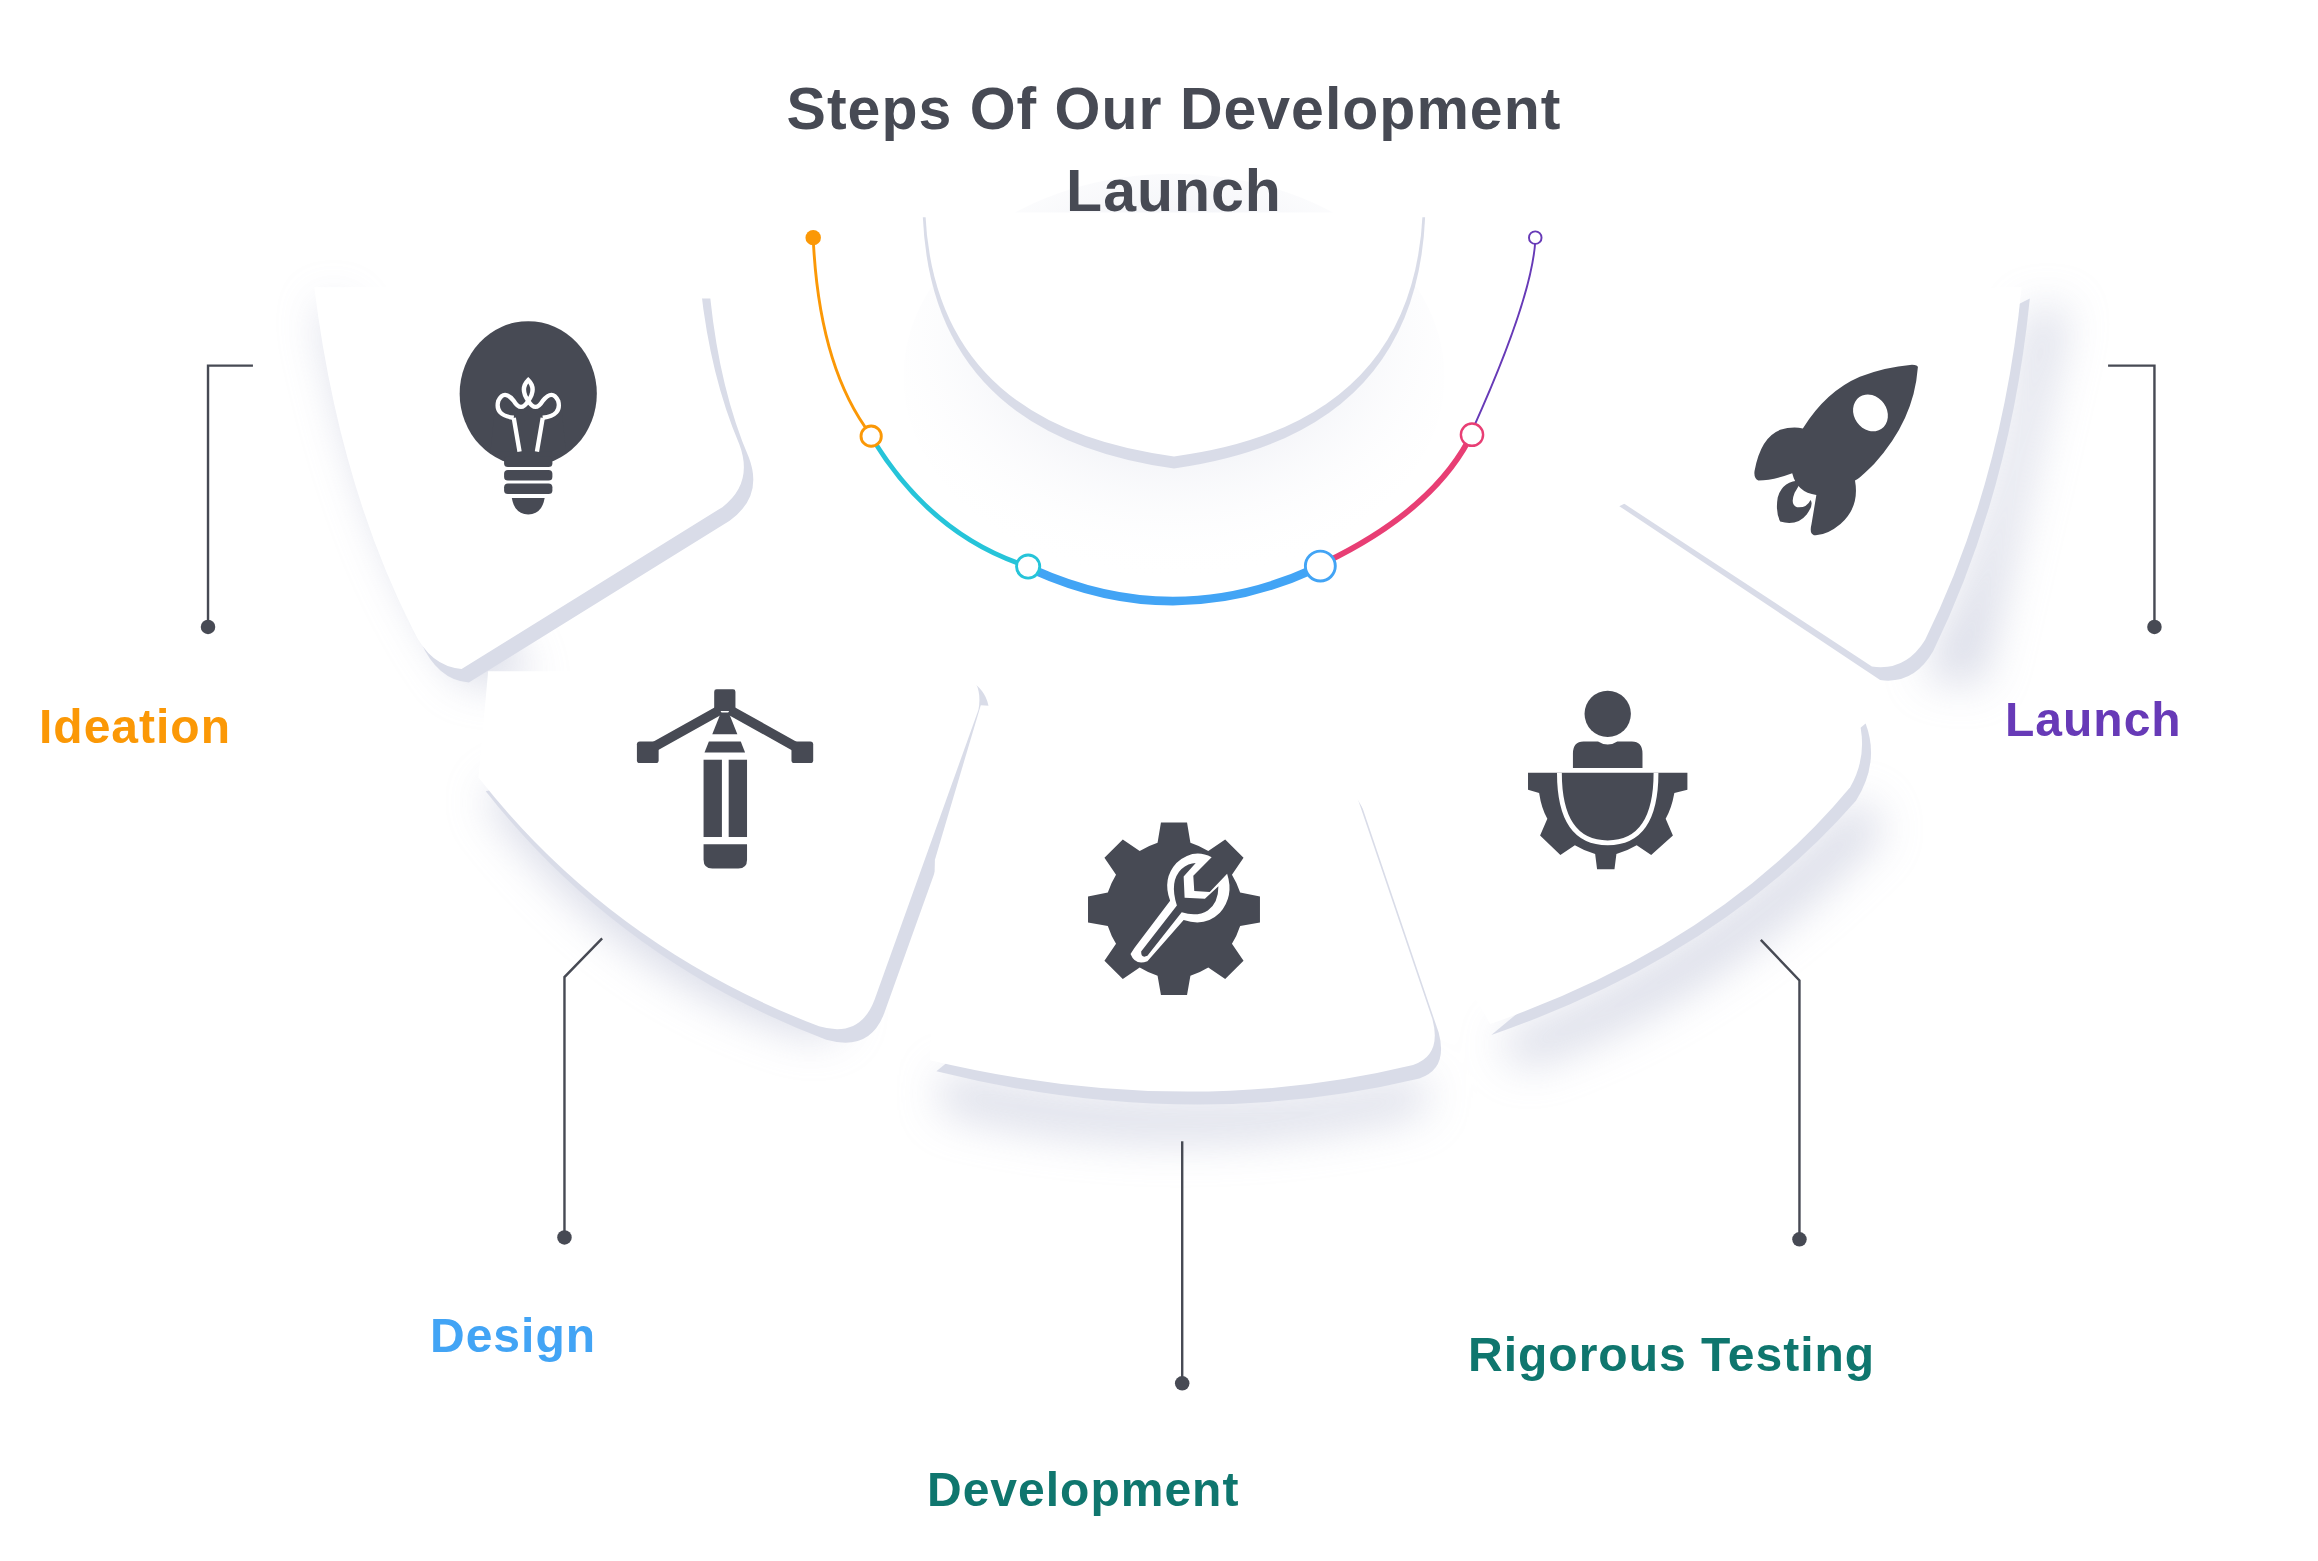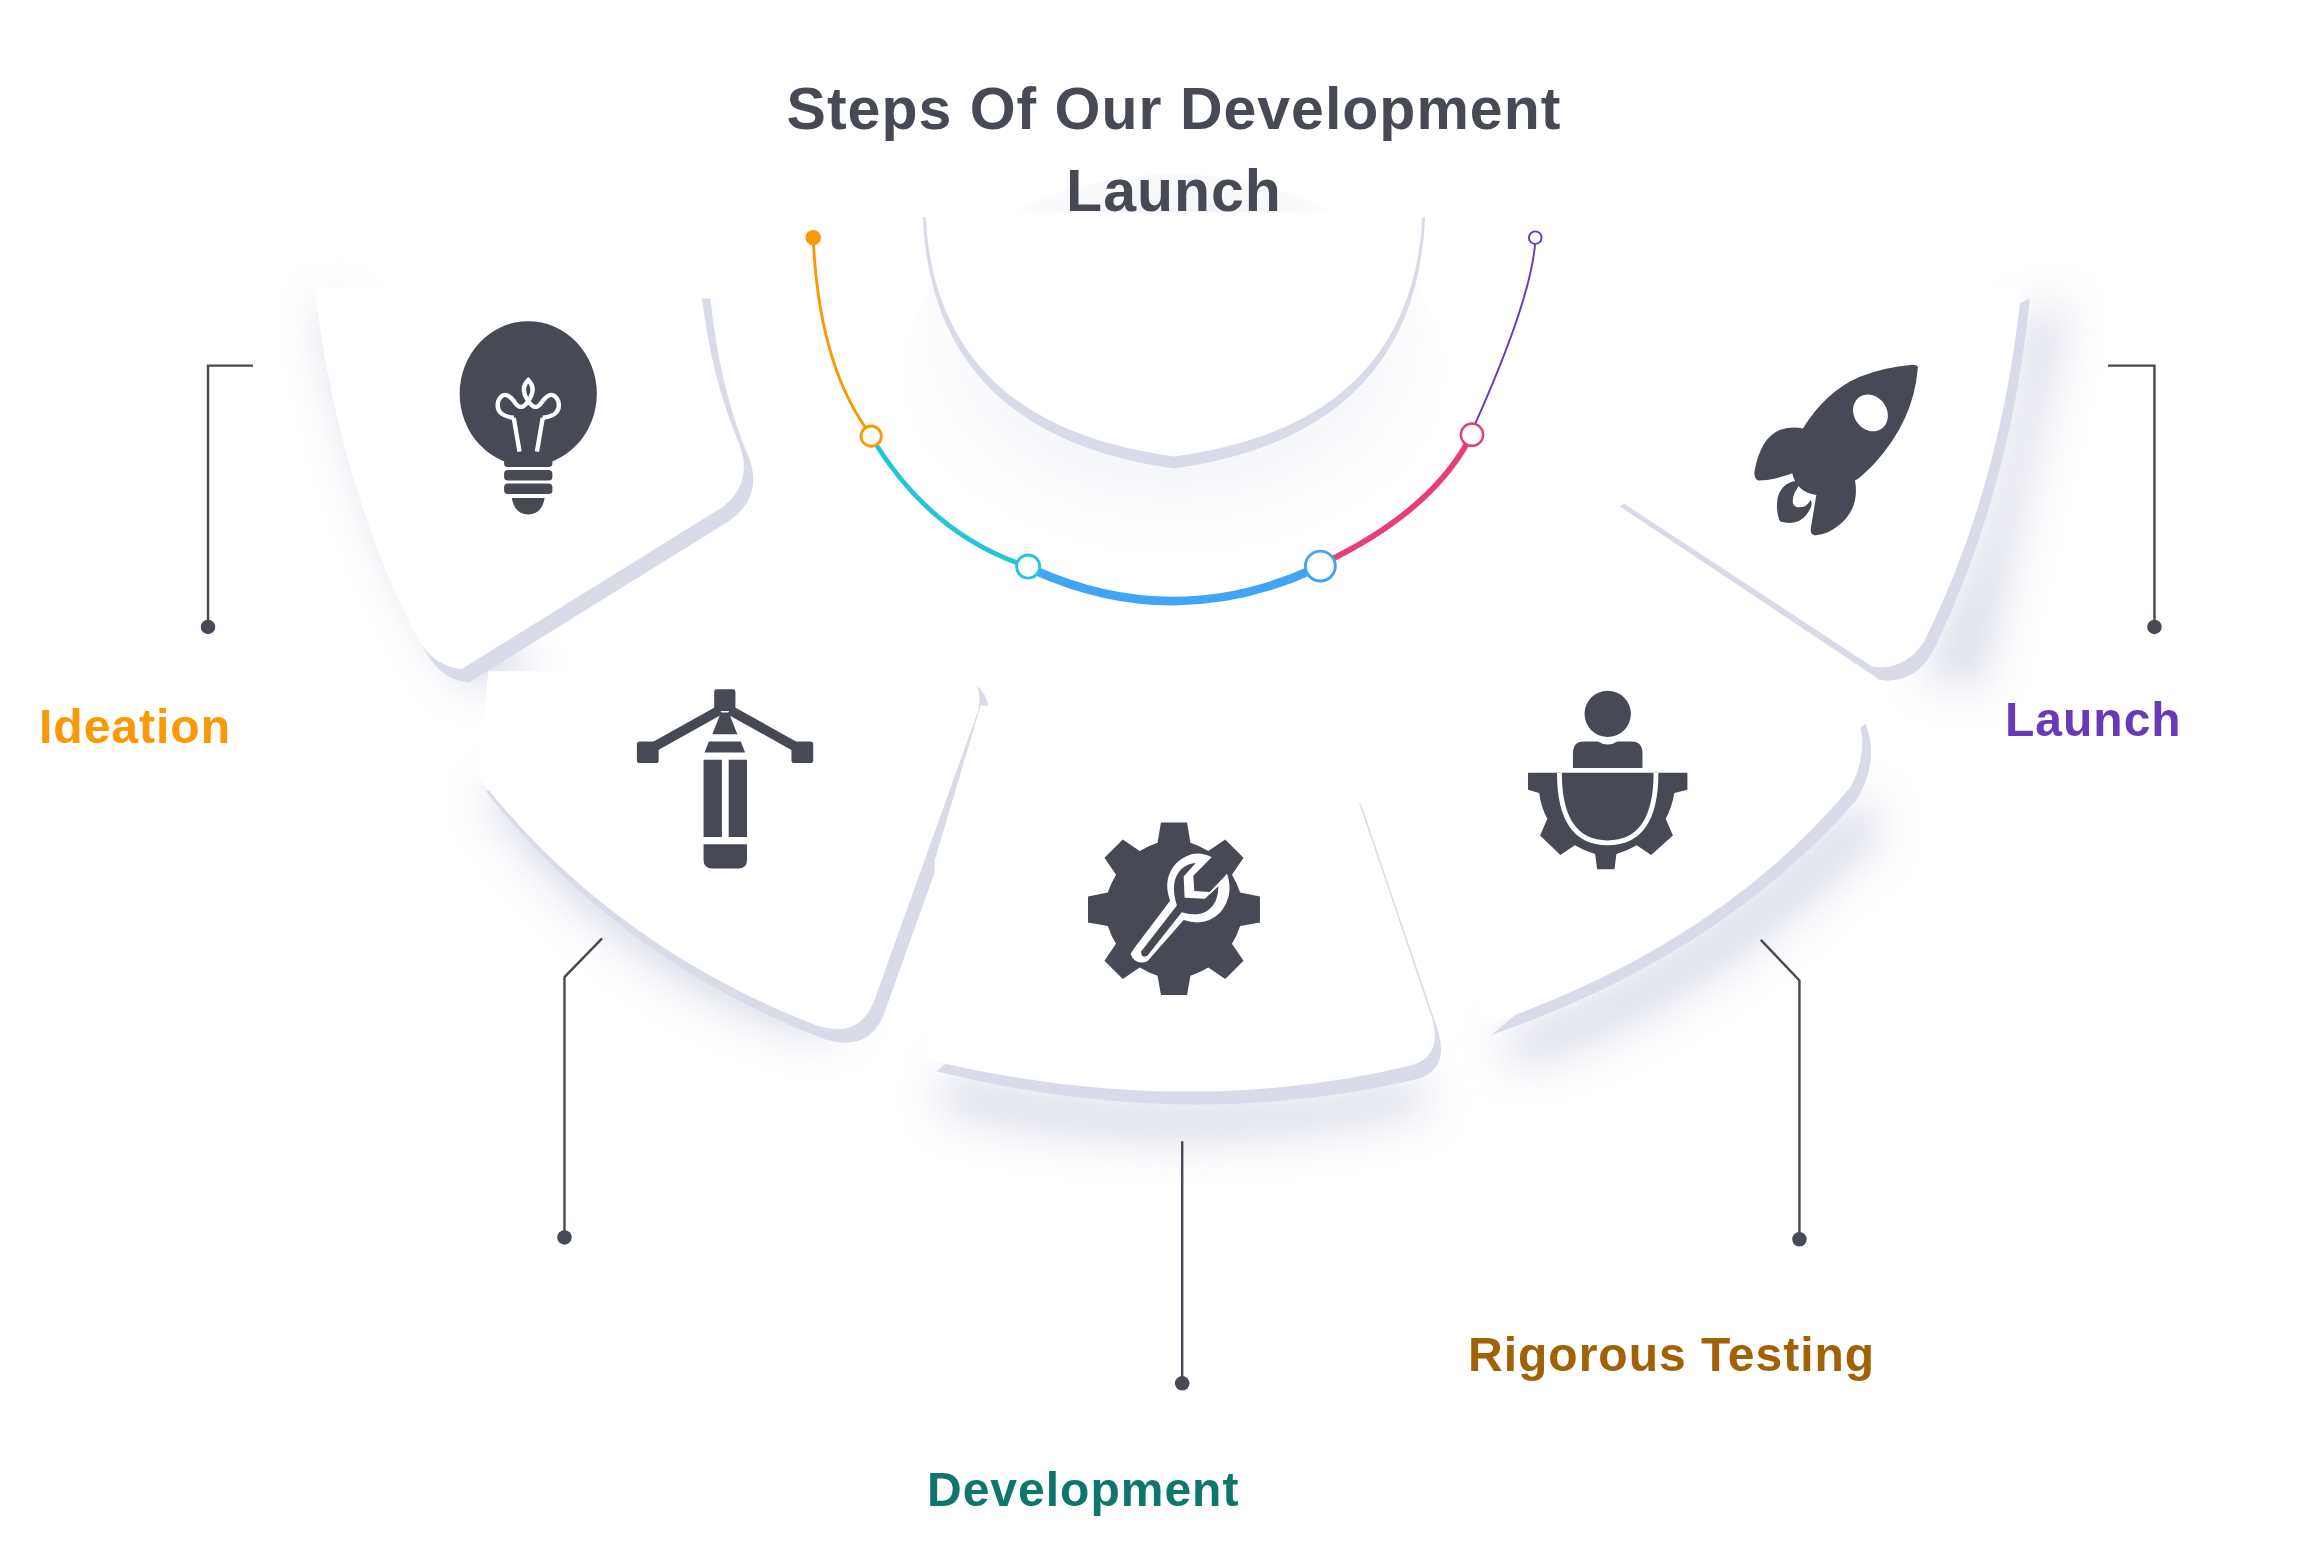--- a/index.html
+++ b/index.html
@@ -37,21 +37,21 @@
       font-weight: 700;
       font-size: 48px;
       line-height: 82px;
       white-space: nowrap;
       letter-spacing: 1px;
       text-align: center;
     }
     .lbl-ideation { left: 39px;   top: 686px; color: #fb9806; }
     .lbl-design   { left: 430px;  top: 1295px; color: #42a4f5; }
     .lbl-dev      { left: 927px; top: 1449px; color: #0f766e; }
-    .lbl-testing  { left: 1468px; top: 1314px; color: #a16207; }
+    .lbl-testing  { left: 1468px; top: 1314px; color: #0f766e; }
     .lbl-launch   { left: 2005px; top: 679px; color: #673ab7; }
   </style>
 </head>
 <body>
 
 <div id="stage">
   <svg width="2319" height="1561" viewBox="0 0 4800 3232" xmlns="http://www.w3.org/2000/svg">
     <defs>
       <filter id="soft" x="-30%" y="-30%" width="160%" height="160%">
         <feGaussianBlur stdDeviation="45"></feGaussianBlur>
@@ -177,17 +177,18 @@
   </svg>
 
   
   <div class="title">
     <div>Steps Of Our Development</div>
     <div>Launch</div>
   </div>
 
   
   <div class="label lbl-ideation">Ideation</div>
+  <div class="label lbl-design">Design</div>
   <div class="label lbl-dev">Development</div>
   <div class="label lbl-testing">Rigorous Testing</div>
   <div class="label lbl-launch">Launch</div>
 </div>
 
 
 </body></html>

